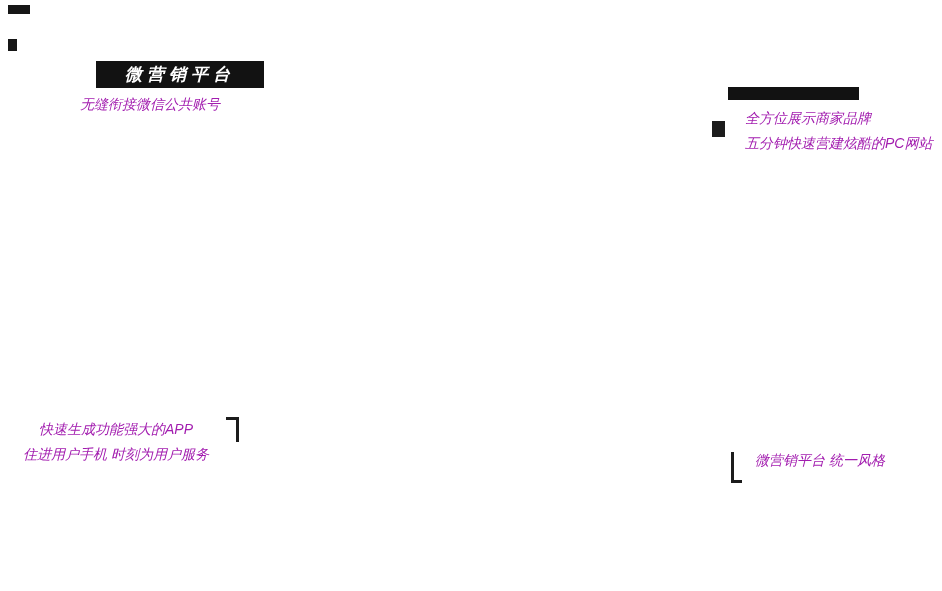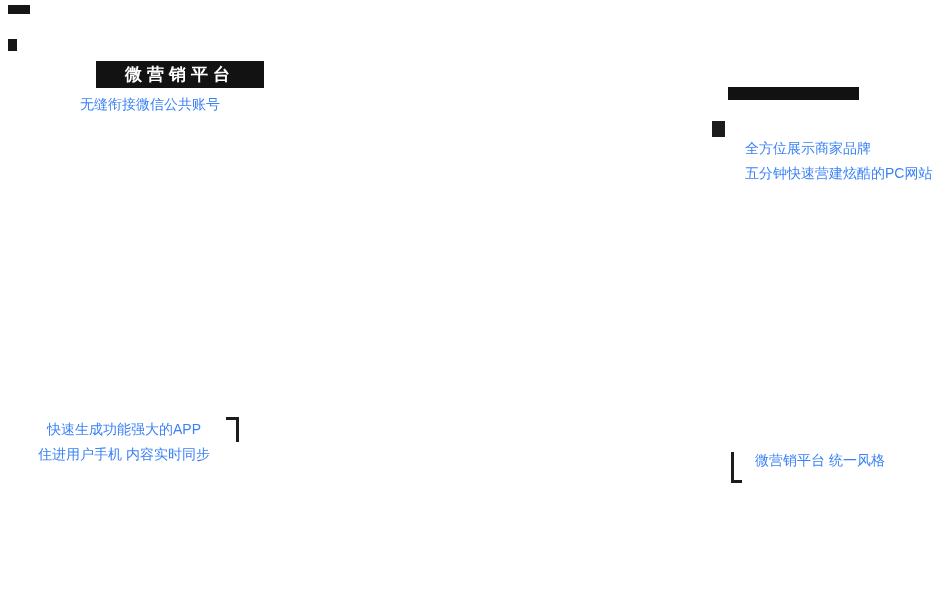--- a/index.html
+++ b/index.html
@@ -7,20 +7,21 @@
   body {
     font-family: "Liberation Sans", "DejaVu Sans", sans-serif;
     color: #3c3c3c;
   }
   .canvas {
     position: relative;
     width: 942px;
     height: 591px;
     background: #ffffff;
     overflow: hidden;
+    font-style: italic;
   }
   .artifact {
     position: absolute;
     background: #161616;
   }
   .artifact.a1 { left: 8px;  top: 5px;  width: 22px; height: 9px; }
   .artifact.a2 { left: 8px;  top: 39px; width: 9px;  height: 12px; }
 
   .title-badge {
     position: absolute;
@@ -39,27 +40,27 @@
   .title-bar {
     position: absolute;
     left: 728px; top: 87px;
     width: 131px; height: 13px;
     background: #121212;
   }
   .desc {
     position: absolute;
     font-size: 14px;
     line-height: 25px;
-    color: #3b82f6;
+    color: #a21caf;
     white-space: nowrap;
   }
   .desc.center { text-align: center; }
   .desc-wechat  { left: 25px;  top: 92px;  width: 250px; }
-  .desc-pc      { left: 745px; top: 136px; }
-  .desc-app     { left: 0px;   top: 417px; width: 232px; margin-left: 8px; }
+  .desc-pc      { left: 745px; top: 106px; }
+  .desc-app     { left: 0px;   top: 417px; width: 232px; }
   .desc-desktop { left: 755px; top: 448px; }
 
   .icon-fragment {
     position: absolute;
     background: #1c1c1c;
   }
   .frag-pc { left: 712px; top: 121px; width: 13px; height: 16px; }
 
   .bracket-right {
     position: absolute;
@@ -98,21 +99,21 @@
     <div class="icon-fragment frag-pc"></div>
     <div class="desc desc-pc">
       <div>全方位展示商家品牌</div>
       <div>五分钟快速营建炫酷的PC网站</div>
     </div>
   </section>
 
   <section>
     <div class="desc center desc-app">
       <div>快速生成功能强大的APP</div>
-      <div>住进用户手机 内容实时同步</div>
+      <div>住进用户手机 时刻为用户服务</div>
     </div>
     <div class="bracket-right"></div>
   </section>
 
   <section>
     <div class="bracket-left"></div>
     <div class="desc desc-desktop">
       <div>微营销平台 统一风格</div>
     </div>
   </section>

